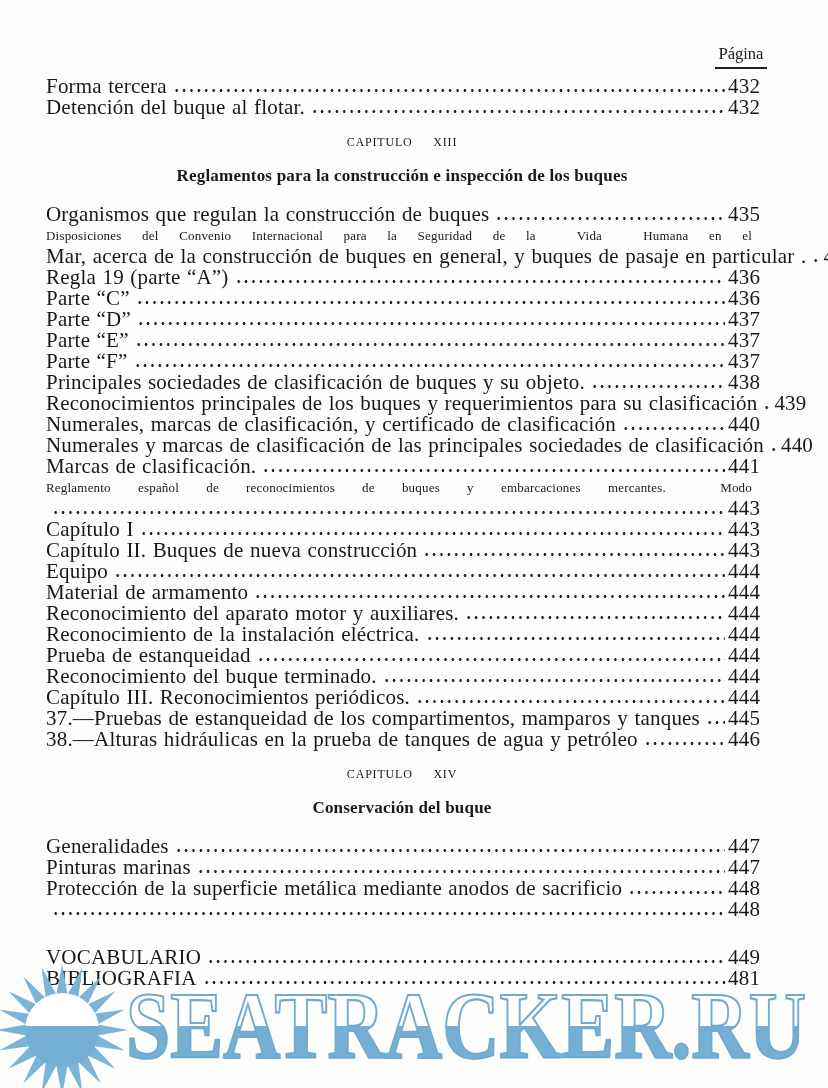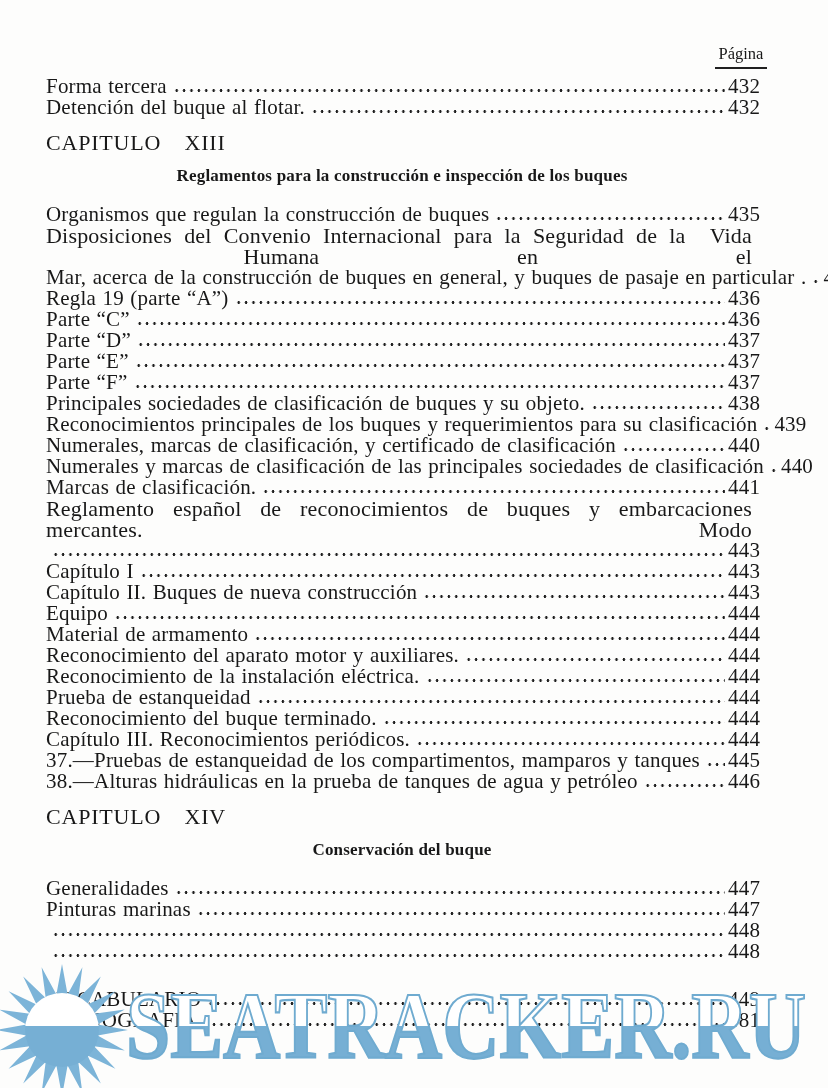--- a/index.html
+++ b/index.html
@@ -22,26 +22,26 @@
   .toc-entry{display:flex;align-items:flex-end;font-size:21px;line-height:21px;letter-spacing:0.2px;word-spacing:1px;}
   .lbl{white-space:nowrap;}
   .dots{
     flex:1 1 auto;min-width:8px;height:5px;
     margin:0 3px 4px 6px;
     background-image:radial-gradient(circle,#1e1e1e 1.15px,rgba(0,0,0,0) 1.55px);
     background-size:7.4px 5px;background-repeat:repeat-x;background-position:left bottom;
   }
   .pg{flex:none;width:30px;text-align:right;}
   .entry-wrap .line1{
-    font-size:22px;line-height:21px;letter-spacing:0.2px;word-spacing:1px;
+    font-size:13px;line-height:21px;letter-spacing:0.2px;word-spacing:1px;
     text-align:justify;text-align-last:justify;padding-right:6px;white-space:normal;
   }
   
   .chapter{
-    font-size:22px;line-height:21px;
+    text-align:center;font-size:12px;line-height:21px;
     letter-spacing:0.8px;word-spacing:17px;margin:14px 0 12px;
   }
   .section-title{
     text-align:center;font-weight:bold;font-size:17px;line-height:21px;
     margin:0 0 18px;letter-spacing:0.2px;
   }
   .bottom-block{margin-top:27px;}
   
   .watermark{position:absolute;left:0;top:938px;width:828px;height:150px;pointer-events:none;}
   .wm-text{
@@ -211,20 +211,21 @@
     <span class="lbl">Generalidades</span>
     <span class="dots"></span>
     <span class="pg">447</span>
   </div>
           <div class="toc-entry">
     <span class="lbl">Pinturas marinas</span>
     <span class="dots"></span>
     <span class="pg">447</span>
   </div>
           <div class="toc-entry">
+    <span class="lbl">Protección de la superficie metálica mediante anodos de sacrificio</span>
     <span class="dots"></span>
     <span class="pg">448</span>
   </div>
           <div class="toc-entry">
     <span class="dots"></span>
     <span class="pg">448</span>
   </div>
         </div>
   </div>
     </div>

